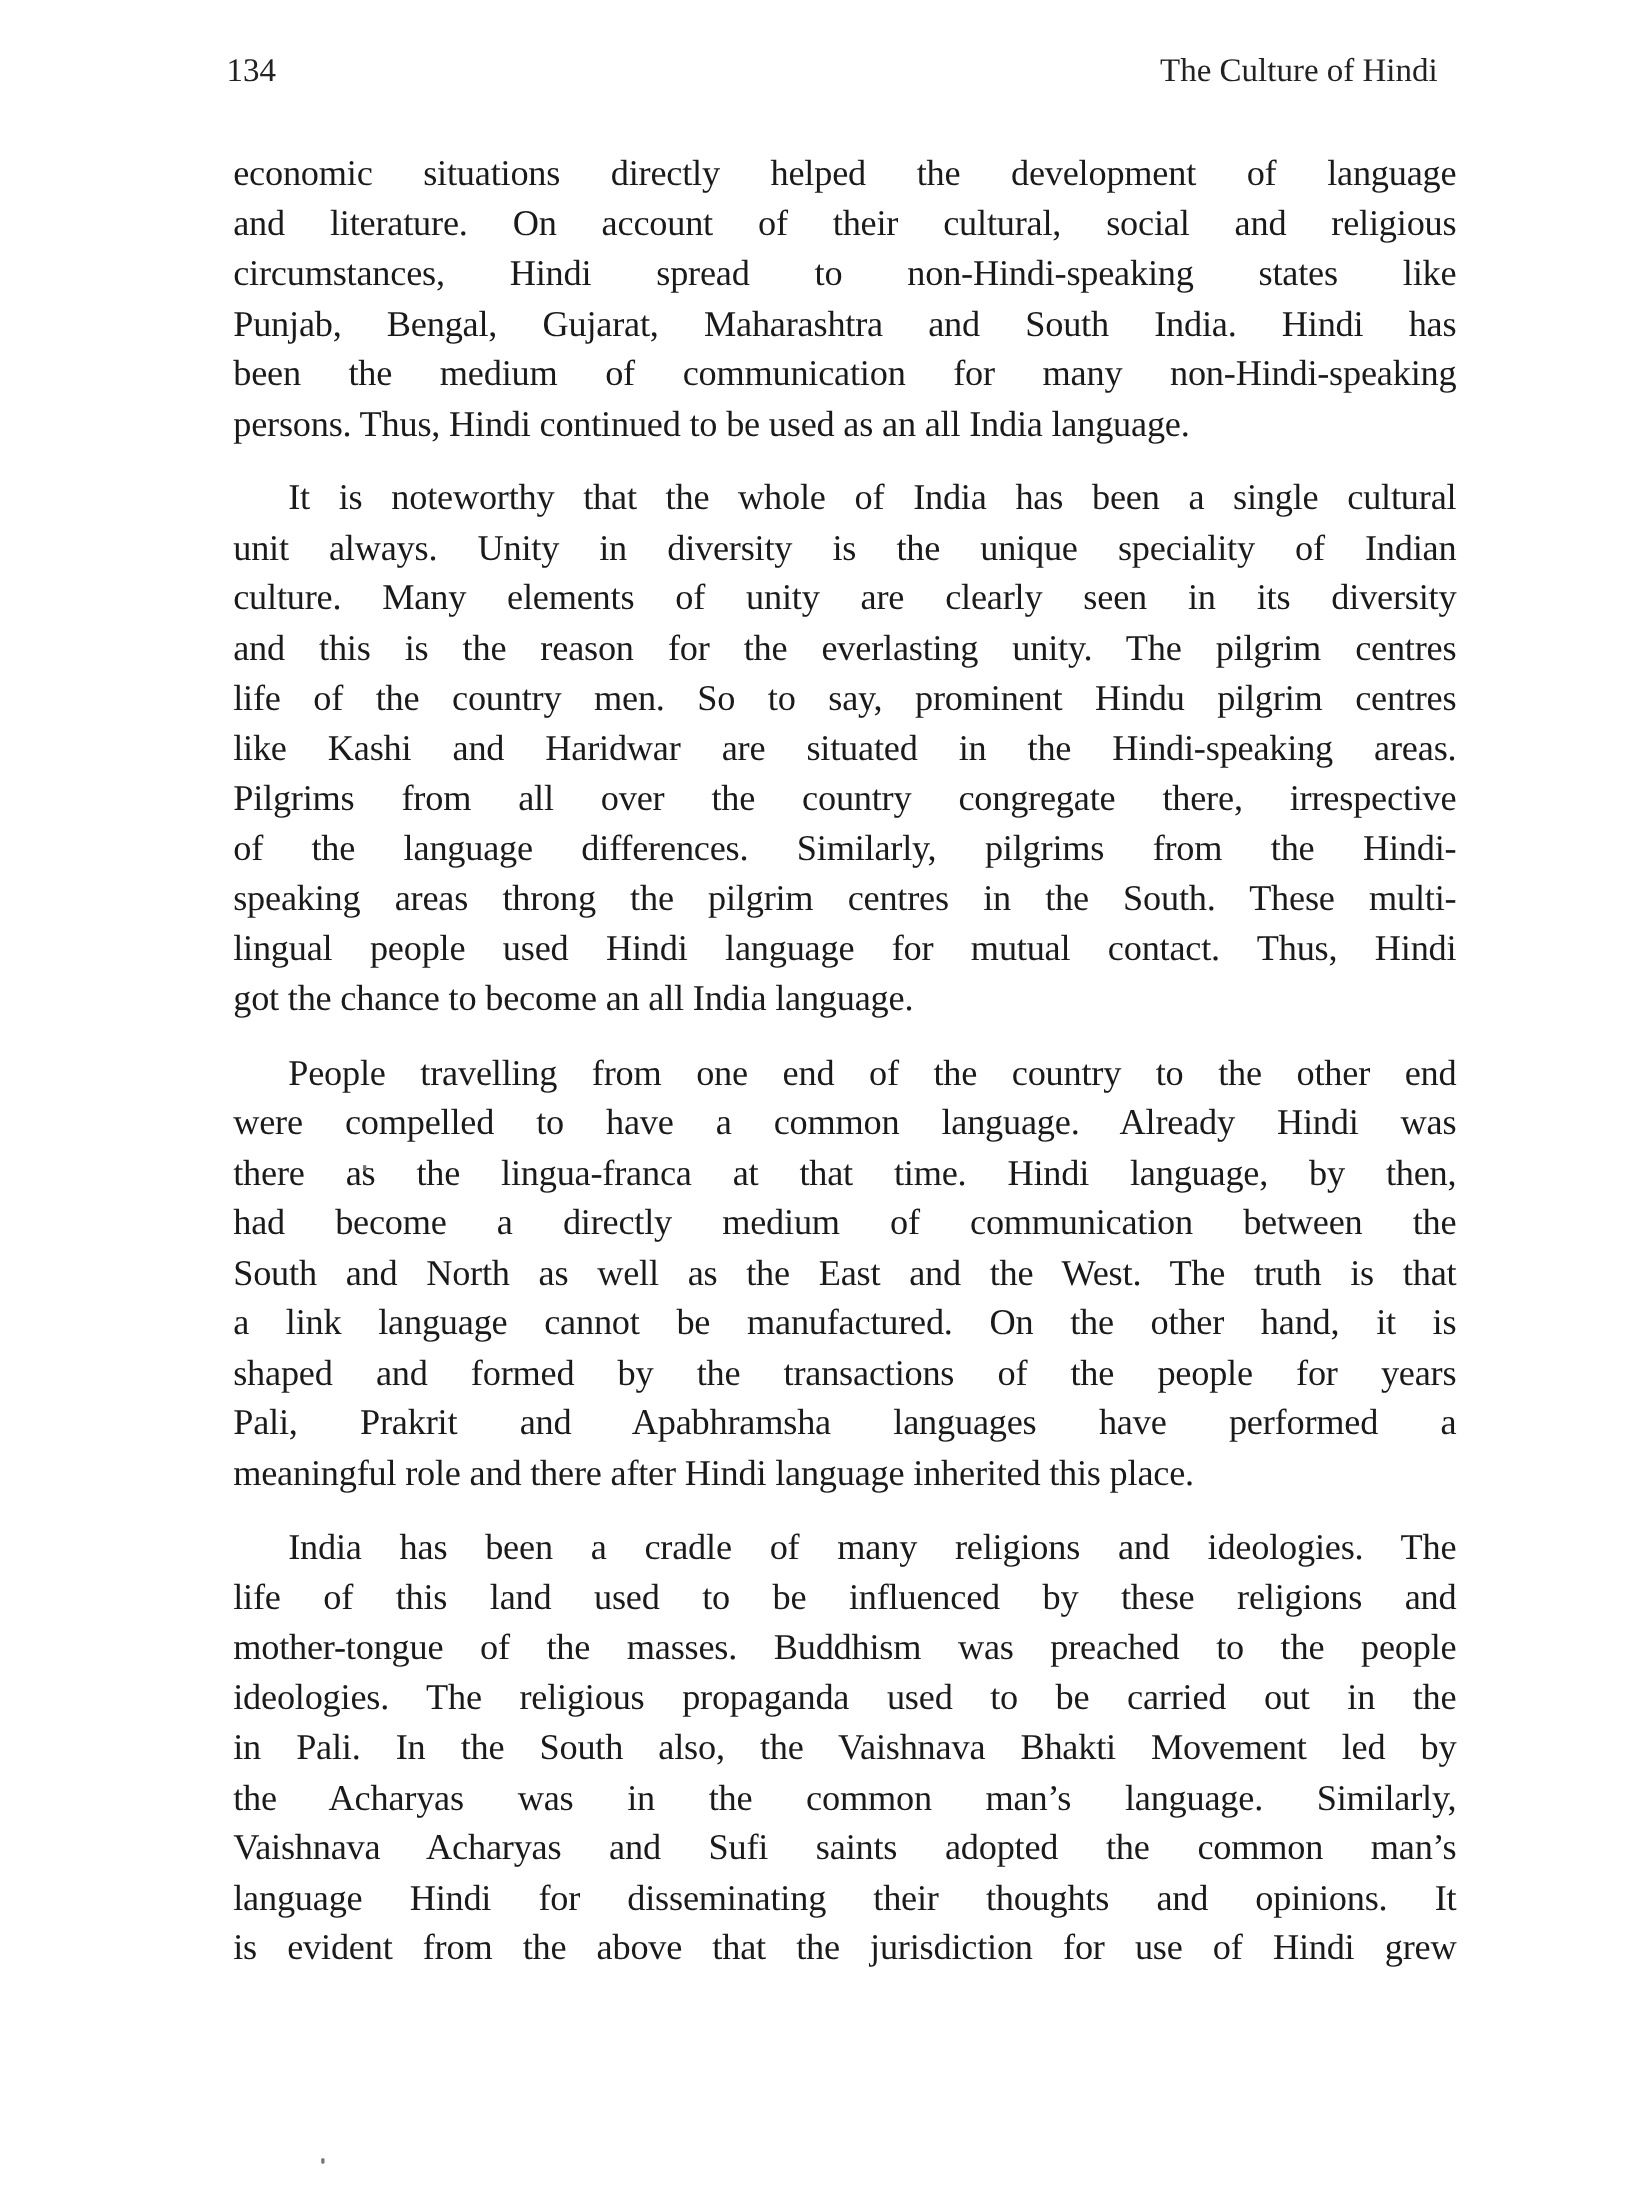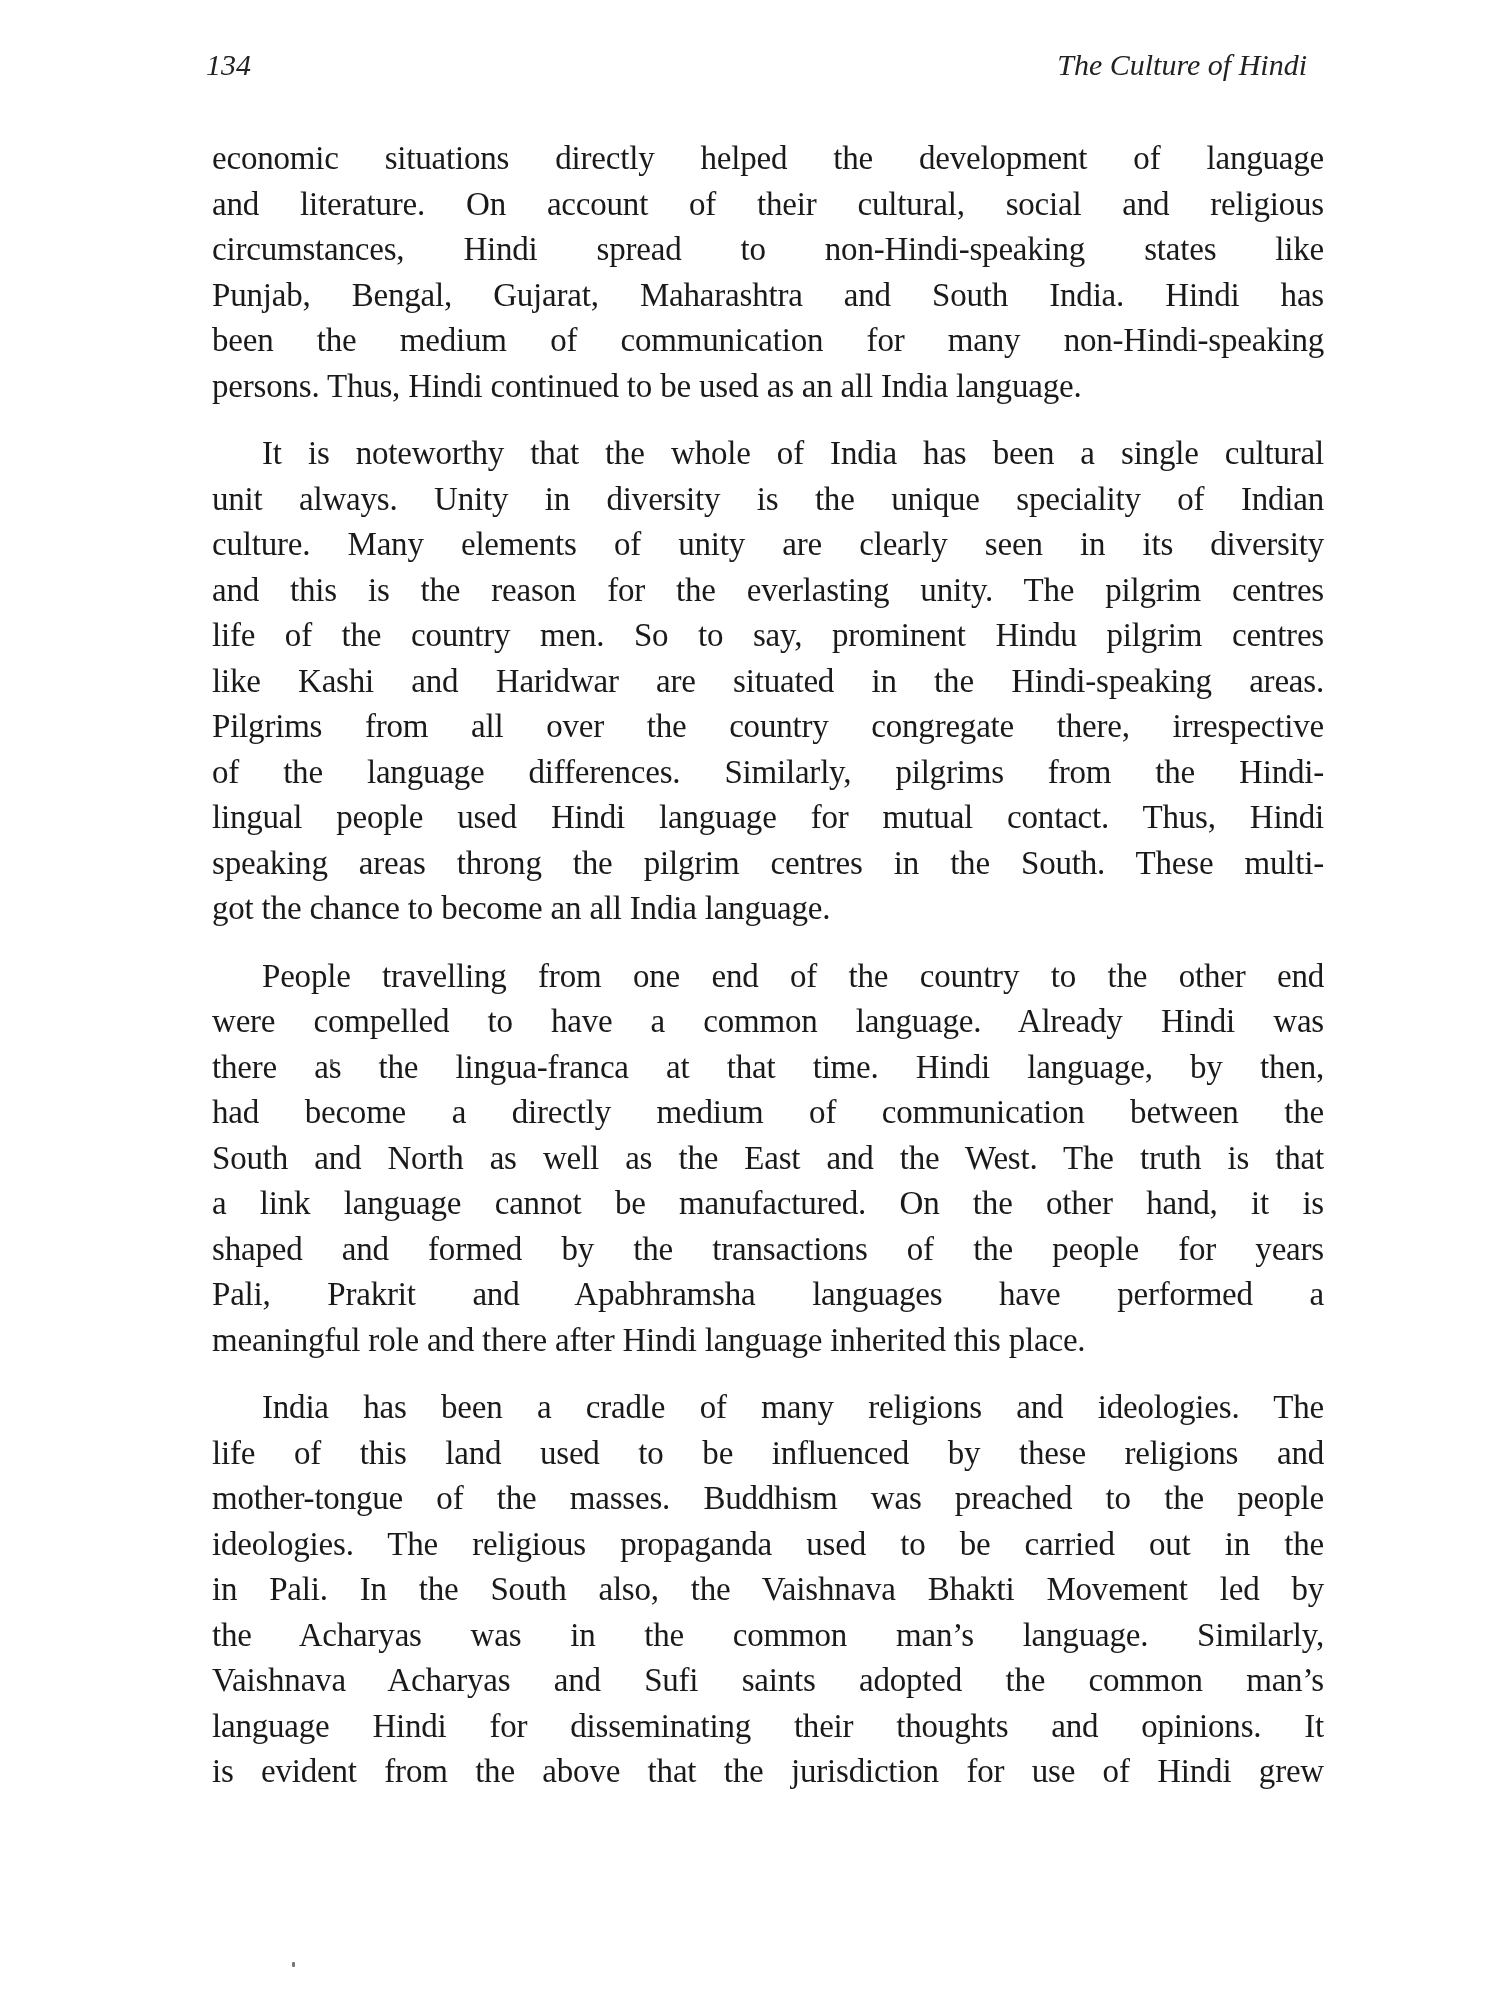--- a/index.html
+++ b/index.html
@@ -19,21 +19,20 @@
       position: absolute;
       left: 0; top: 0;
       width: 1500px; height: 2000px;
     }
     .running-head {
       position: absolute;
       top: 48px;
       left: 206px;
       width: 1115px;
       height: 40px;
-      font-style: italic;
       font-size: 30px;
       color: #222;
     }
     .page-number {
       position: absolute;
       left: 0;
       top: 0;
     }
     .running-title {
       position: absolute;
@@ -95,22 +94,22 @@
 
     <div class="para">
       <span class="line indent">It is noteworthy that the whole of India has been a single cultural</span>
       <span class="line">unit always. Unity in diversity is the unique speciality of Indian</span>
       <span class="line">culture. Many elements of unity are clearly seen in its diversity</span>
       <span class="line">and this is the reason for the everlasting unity.  The pilgrim centres</span>
       <span class="line">life of the country men. So to say, prominent Hindu pilgrim centres</span>
       <span class="line">like Kashi and Haridwar are situated in the Hindi-speaking areas.</span>
       <span class="line">Pilgrims from  all over the country congregate there, irrespective</span>
       <span class="line">of the language differences.  Similarly, pilgrims from the Hindi-</span>
+      <span class="line">speaking areas throng the pilgrim centres in the South.  These multi-</span>
       <span class="line">lingual people used Hindi language for mutual contact.  Thus, Hindi</span>
-      <span class="line">speaking areas throng the pilgrim centres in the South.  These multi-</span>
       <span class="line last">got the chance to become an all India  language.</span>
     </div>
 
     <div class="para">
       <span class="line indent">People travelling from one end of the country to the other end</span>
       <span class="line">were compelled to have a common language.  Already Hindi was</span>
       <span class="line">there as the lingua-franca at that time. Hindi language, by then,</span>
       <span class="line">had become a directly medium of communication between the</span>
       <span class="line">South and North as well as the East and the West. The truth is that</span>
       <span class="line">a link language cannot be manufactured. On the other hand, it is</span>

